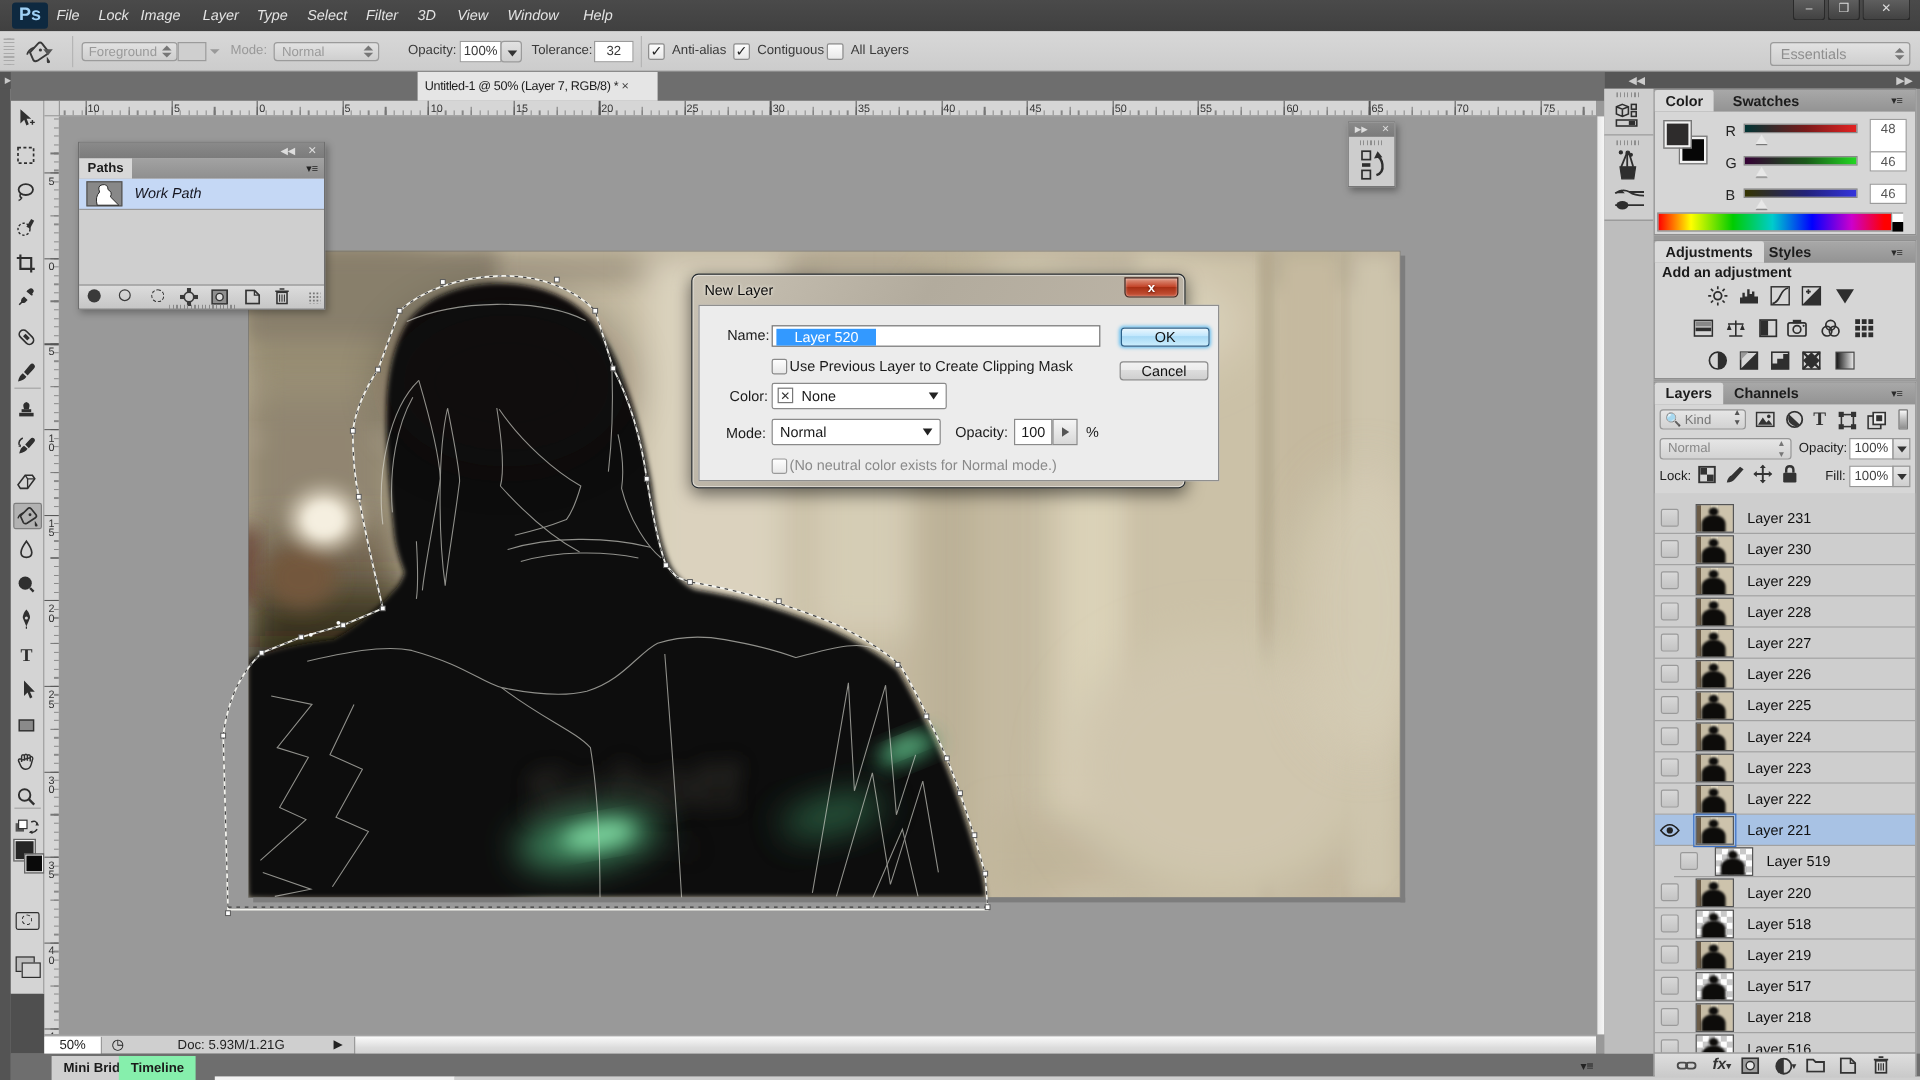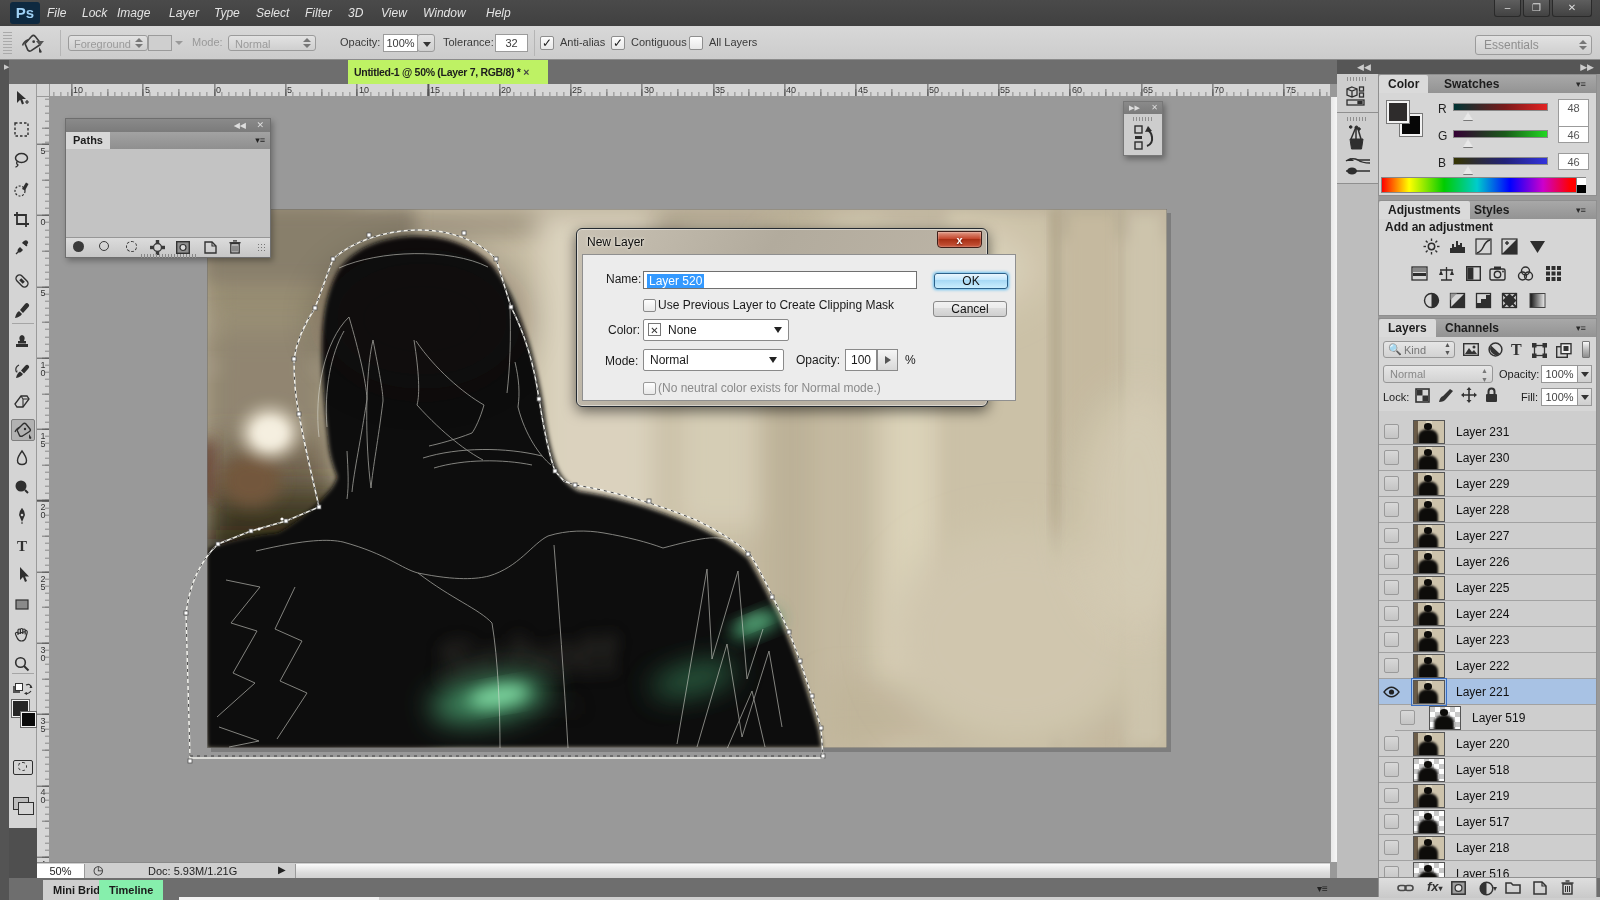--- a/index.html
+++ b/index.html
@@ -253,21 +253,21 @@
 <div class="abs" style="left:12px;top:652px;width:15px;height:15px;background:#0a0a0a;border:1.5px solid #f2f2f2;outline:1px solid #666;"></div>
 <div class="abs" style="left:4px;top:700px;width:20px;height:15px;border:1.5px solid #2f2f2f;border-radius:2px;">
       <span style="position:absolute;left:4px;top:1px;width:9px;height:9px;border:1.2px dashed #2f2f2f;border-radius:50%;"></span>
     </div>
 <div class="abs" style="left:4px;top:737px;width:16px;height:13px;border:1.5px solid #2f2f2f;background:#bdbdbd;"></div>
     <div class="abs" style="left:9px;top:742px;width:16px;height:13px;border:1.5px solid #2f2f2f;background:#d4d4d4;"></div>
   </div>
 
 <div id="tabbar">
 
- <div class="dtab" style="left:339px;width:200px;background:#bef264;font-weight:bold;letter-spacing:-0.3px;">Untitled-1 @ 50% (Layer 7, RGB/8) * <span style="color:#444;">×</span></div>
+ <div class="dtab" style="left:339px;width:200px;background:#e5e5e5;font-weight:normal;letter-spacing:-0.3px;">Untitled-1 @ 50% (Layer 7, RGB/8) * <span style="color:#444;">×</span></div>
 </div>
 
 <div id="rulcorner"></div>
 <div id="rultop" style="background-image:repeating-linear-gradient(90deg,#555 0 1px,transparent 1px 71.3px),repeating-linear-gradient(90deg,#777 0 1px,transparent 1px 35.65px),repeating-linear-gradient(90deg,#888 0 1px,transparent 1px 7.13px);background-size:100% 13px,100% 7px,100% 4px;background-position:21.4px bottom,21.4px bottom,21.4px bottom;background-repeat:repeat-x;">
     <span class="rnum" style="left:23px;top:1px;">10</span>
     <span class="rnum" style="left:95px;top:1px;">5</span>
     <span class="rnum" style="left:166px;top:1px;">0</span>
     <span class="rnum" style="left:237px;top:1px;">5</span>
     <span class="rnum" style="left:309px;top:1px;">10</span>
     <span class="rnum" style="left:380px;top:1px;">15</span>
@@ -836,20 +836,29 @@
 
 <div id="pathspanel" class="abs" style="left:65px;top:118px;width:206px;height:140px;background:#c3c3c3;border:1px solid #6e6e6e;box-shadow:2px 3px 6px rgba(0,0,0,0.3);">
  <div class="abs" style="left:0;top:0;width:204px;height:13px;background:linear-gradient(#8a8a8a,#7b7b7b);color:#ddd;">
    <span style="position:absolute;right:24px;top:2px;font-size:8px;">◀◀</span>
       <span style="position:absolute;right:6px;top:1px;font-size:9px;">✕</span>
     </div>
  <div class="abs" style="left:0;top:13px;width:204px;height:17px;background:linear-gradient(#a2a2a2,#8f8f8f);">
    <div class="abs" style="left:0;top:0;width:44px;height:17px;background:#d8d8d8;font-size:11px;font-weight:bold;color:#1c1c1c;text-align:center;line-height:17px;">Paths</div>
    <span style="position:absolute;right:5px;top:3px;font-size:9px;color:#222;">▾≡</span>
     </div>
+ <div class="abs" style="left:0;top:30px;width:204px;height:88px;background:#cfcfcf;">
+  <div class="abs" style="left:0;top:0;width:204px;height:26px;background:#c5d8f5;border-bottom:1px solid #9a9a9a;">
+    <div class="abs" style="left:6px;top:2px;width:30px;height:21px;background:#888;border:1px solid #555;">
+      <svg width="30" height="21" viewBox="0 0 30 21">
+            <path d="M8,19 Q6,12 10,8 Q8,3 12,2 Q17,1 17,6 Q21,8 19,12 L26,19 Z" fill="#fff" stroke="#222" stroke-width="0.8"></path>
+          </svg></div>
+    <span class="abs" style="left:46px;top:5px;font-size:12px;font-style:italic;color:#15151f;">Work Path</span>
+      </div>
+ </div>
  <div class="abs" style="left:0;top:118px;width:204px;height:20px;background:linear-gradient(#dcdcdc,#c6c6c6);border-top:1px solid #979797;">
    <span class="abs" style="left:7px;top:3px;width:11px;height:11px;background:#3a3a3a;border-radius:50%;"></span>
    <span class="abs" style="left:33px;top:3px;width:10px;height:10px;border:1.6px solid #3a3a3a;border-radius:50%;"></span>
    <span class="abs" style="left:60px;top:3px;width:11px;height:11px;border:1.4px dashed #3a3a3a;border-radius:50%;"></span>
    <svg class="abs" style="left:84px;top:2px;" width="15" height="15" viewBox="0 0 15 15">
         <circle cx="7.5" cy="7.5" r="4" fill="none" stroke="#3a3a3a" stroke-width="1.4"></circle>
         <g fill="#3a3a3a">
           <rect x="5.8" y="0" width="3.4" height="3.4"></rect>
           <rect x="5.8" y="11.6" width="3.4" height="3.4"></rect>
           <rect x="0" y="5.8" width="3.4" height="3.4"></rect>
@@ -879,21 +888,21 @@
  <div class="abs" style="left:0;top:138px;width:204px;height:1px;"></div>
  <div class="abs" style="left:75px;bottom:-1px;width:56px;height:4px;background-image:repeating-linear-gradient(90deg,#888 0 1px,transparent 1px 3px);"></div>
 </div>
 
 <div id="dialog" class="abs" style="left:576px;top:228px;width:412px;height:179px;border:1px solid #242a30;border-radius:6px;background:linear-gradient(120deg,#c9c2b4,#b2ab9d 40%,#c0b8aa);box-shadow:0 4px 14px rgba(0,0,0,0.55), inset 0 0 0 1px rgba(255,255,255,0.45);">
  <div class="abs" style="left:4px;top:3px;font-size:12px;color:#0c0c0c;text-shadow:0 0 3px #e8e4da, 0 0 3px #e8e4da;padding-left:6px;line-height:20px;">New Layer</div>
  <div class="abs" style="right:5px;top:2px;width:45px;height:17px;background:linear-gradient(#e09984,#c4472c 45%,#a52d12 46%,#c8553a);border:1px solid #40201a;border-radius:0 0 4px 4px;box-shadow:inset 0 0 2px rgba(255,255,255,0.7);color:#fff;text-align:center;font-size:11px;font-weight:bold;line-height:16px;text-shadow:0 1px 2px #5a1408;">x</div>
  <div class="abs" style="left:5px;top:25px;width:434px;height:147px;background:#ececec;border:1px solid #8f8f8f;">
   <span class="abs" style="left:23px;top:17px;font-size:12px;color:#1a1a1a;">Name:</span>
   <div class="abs" style="left:60px;top:16px;width:274px;height:18px;background:#fff;border:1px solid #707070;">
-    <span style="position:absolute;left:3px;top:2px;background:#3399ff;color:#fff;font-size:12px;padding:0 2px;">Layer 520</span>
+    <span style="position:absolute;left:3px;top:2px;background:#3399ff;color:#fff;font-size:12px;padding:0 15px;">Layer 520</span>
       </div>
   <div class="abs" style="left:351px;top:18px;width:74px;height:16px;background:linear-gradient(#eaf6fd,#bee6fd 45%,#a7d9f5 46%,#cbeefd);border:1px solid #2c628b;border-radius:3px;box-shadow:0 0 3px 1px #69c0f0;text-align:center;font-size:12px;color:#111;line-height:15px;">OK</div>
   <div class="abs" style="left:350px;top:46px;width:74px;height:16px;background:linear-gradient(#f2f2f2,#ebebeb 45%,#dddddd 46%,#cfcfcf);border:1px solid #8a8a8a;border-radius:3px;text-align:center;font-size:12px;color:#111;line-height:14px;">Cancel</div>
   <div class="abs" style="left:60px;top:44px;width:13px;height:13px;background:linear-gradient(#fefefe,#e8e8e8);border:1px solid #8a8a8a;border-radius:2px;"></div>
   <span class="abs" style="left:75px;top:43px;font-size:12px;color:#1a1a1a;">Use Previous Layer to Create Clipping Mask</span>
   <span class="abs" style="left:25px;top:68px;font-size:12px;color:#1a1a1a;">Color:</span>
   <div class="abs" style="left:60px;top:64px;width:146px;height:22px;background:#fff;border:1px solid #8a8a8a;border-radius:2px;">
     <span style="position:absolute;left:4px;top:3px;width:13px;height:13px;border:1px solid #777;color:#333;font-size:10px;text-align:center;line-height:13px;">✕</span>
     <span style="position:absolute;left:24px;top:3px;font-size:12px;color:#1a1a1a;">None</span>
     <span style="position:absolute;right:6px;top:7px;border-left:4px solid transparent;border-right:4px solid transparent;border-top:6px solid #222;"></span>

